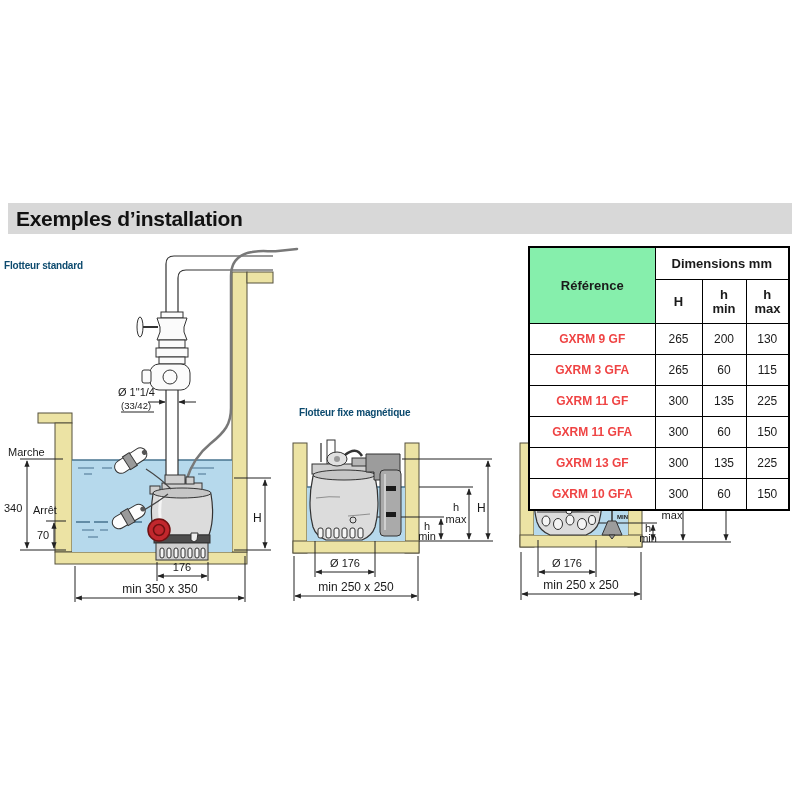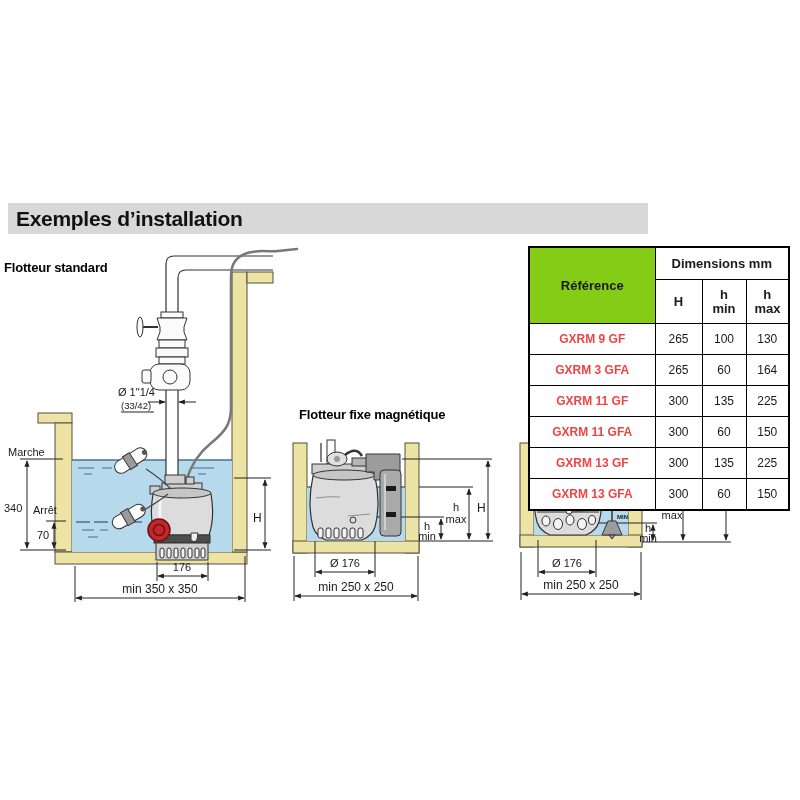--- a/index.html
+++ b/index.html
@@ -1,32 +1,32 @@
 <!DOCTYPE html>
 <html><head>
 <meta charset="utf-8">
 <style>
   html,body{margin:0;padding:0;}
   body{width:800px;height:800px;position:relative;background:#ffffff;
        font-family:"Liberation Sans",sans-serif;color:#1a1a1a;overflow:hidden;}
   .abs{position:absolute;}
-  #title-bar{left:8px;top:203px;width:640px;height:31px;background:#d8d8d8;}
+  #title-bar{left:8px;top:203px;width:784px;height:31px;background:#d8d8d8;}
   #title-bar h1{margin:0;padding:4px 0 0 8px;font-size:21px;font-weight:bold;color:#111;
                 letter-spacing:-0.3px;}
-  .fig-label{font-size:13px;font-weight:bold;color:#000000;letter-spacing:-0.2px;}
+  .fig-label{font-size:10px;font-weight:bold;color:#0c4a6e;letter-spacing:-0.2px;}
   #label-standard{left:4px;top:260px;}
   #label-magnetic{left:299px;top:407px;}
 
   
   #dim-table{border-collapse:collapse;border:2px solid #000;table-layout:fixed;
              width:262px;background:#fff;}
   #dim-table th,#dim-table td{border:1px solid #000;text-align:center;padding:8px;
              font-size:12px;vertical-align:middle;}
   #dim-table th{font-size:13px;font-weight:bold;}
-  .ref-head{background:#84cc16;}
+  .ref-head{background:#86efac;}
   .c-ref{width:126px;} .c-h{width:47px;} .c-hmin{width:44px;} .c-hmax{width:43px;}
   .row-dim{height:20px;} .row-sub{height:31px;} .row-data{height:21px;}
   td.ref{text-align:left;padding-left:6px;font-weight:bold;color:#ef4444;}
   .stack{display:block;line-height:1.05;}
 
   
   svg{position:absolute;overflow:visible;}
   svg text{font-family:"Liberation Sans",sans-serif;fill:#1a1a1a;}
   .dt{font-size:11px;}
   .dt9{font-size:9.5px;}
@@ -365,47 +365,47 @@
       <span class="stack">min</span>
     </th>
     <th>
       <span class="stack">h</span>
       <span class="stack">max</span>
     </th>
   </tr>
   <tr class="row-data">
     <td class="ref">GXRM 9 GF</td>
     <td>265</td>
-    <td>100</td>
+    <td>200</td>
     <td>130</td>
   </tr>
   <tr class="row-data">
     <td class="ref">GXRM 3 GFA</td>
     <td>265</td>
     <td>60</td>
-    <td>164</td>
+    <td>115</td>
   </tr>
   <tr class="row-data">
     <td class="ref">GXRM 11 GF</td>
     <td>300</td>
     <td>135</td>
     <td>225</td>
   </tr>
   <tr class="row-data">
     <td class="ref">GXRM 11 GFA</td>
     <td>300</td>
     <td>60</td>
     <td>150</td>
   </tr>
   <tr class="row-data">
     <td class="ref">GXRM 13 GF</td>
     <td>300</td>
     <td>135</td>
     <td>225</td>
   </tr>
   <tr class="row-data">
-    <td class="ref">GXRM 13 GFA</td>
+    <td class="ref">GXRM 10 GFA</td>
     <td>300</td>
     <td>60</td>
     <td>150</td>
   </tr>
 </tbody>
   </table>
 
 </body></html>

